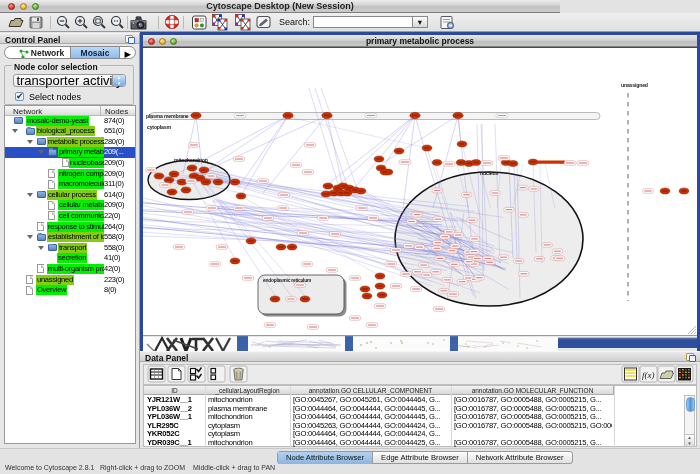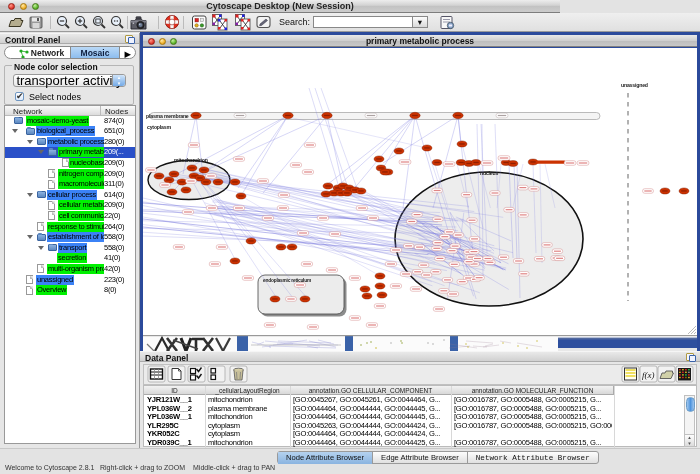--- a/index.html
+++ b/index.html
@@ -45,21 +45,21 @@
 #chklbl { position:absolute; left:24px; top:26px; font-size:9px; color:#000; }
 
 #treebox { position:absolute; left:4px; top:72px; width:132px; height:339px; background:#fff; border:1px solid #999; }
 #treehdr { position:absolute; left:0; top:0; width:130px; height:10px; background:linear-gradient(#fafafa,#dcdcdc); border-bottom:1px solid #bbb; }
 #treehdr .c1 { position:absolute; left:8px; top:0.5px; font-size:8px; color:#222; }
 #treehdr .c2 { position:absolute; left:100px; top:0.5px; font-size:8px; color:#222; }
 #treehdr .vline { position:absolute; left:95px; top:0; width:1px; height:10px; background:#bbb; }
 .trow { position:absolute; left:0; width:130px; height:10.6px; font-size:7.5px; letter-spacing:-0.25px; white-space:nowrap; }
 .trow .hl { position:absolute; top:0.2px; height:10px; line-height:10.3px; padding:0 1px; color:#000; overflow:hidden; }
 .hl.g { background:#00f000; }
-.hl.r { background:#3b82f6; }
+.hl.r { background:#84cc16; }
 .trow .cnt { position:absolute; left:99px; top:0.2px; line-height:10.3px; color:#000; }
 .tri { position:absolute; top:3px; width:0; height:0; border-left:3px solid transparent; border-right:3px solid transparent; border-top:4px solid #666; }
 .fold { position:absolute; top:1.5px; width:9px; height:7px; background:linear-gradient(#8cb2e0,#5c88c0); border:0.5px solid #3a64a0; border-radius:1px; }
 .fold:before { content:""; position:absolute; left:0; top:-1.5px; width:4px; height:1.5px; background:#5c88c0; border-radius:1px 1px 0 0;}
 .file { position:absolute; top:0.5px; width:7px; height:9px; background:#fff; border:0.5px solid #999; }
 .file:before { content:""; position:absolute; right:-0.5px; top:-0.5px; border-style:solid; border-width:0 3px 3px 0; border-color:#e6e6e6 #e6e6e6 #bbb #bbb; }
 #selrow { background:#2a50c8; }
 #selrow .hl { color:#000; }
 #selrow .cnt { color:#fff; }
 
@@ -81,21 +81,21 @@
 .drow div { position:absolute; top:0; line-height:8.6px; overflow:hidden; }
 .dvline { position:absolute; top:0; width:1px; height:62px; background:#d8d8d8; }
 #dscroll { position:absolute; left:540px; top:9px; width:11px; height:52px; background:#f4f4f4; border:1px solid #c0c0c0; }
 #dthumb { position:absolute; left:0.5px; top:1px; width:9px; height:15px; border-radius:4.5px; background:linear-gradient(90deg,#9fc6ef,#4e94dd 50%,#9fc6ef); border:0.5px solid #6a9cc8; }
 #darrows { position:absolute; left:0; bottom:0; width:100%; font-size:4.5px; line-height:5.5px; text-align:center; color:#555; background:linear-gradient(#fdfdfd,#dcdcdc); border-top:1px solid #c0c0c0; }
 
 
 #bottombar { left:0; top:448px; width:700px; height:26px; background:#e3e3e3; border-top:1px solid #c8c8c8; }
 #btabs { position:absolute; left:277px; top:2px; height:13px; border:1px solid #9a9a9a; border-radius:3px; background:linear-gradient(#fdfdfd,#e0e0e0); font-size:7.6px; color:#111; }
 #btabs span { display:inline-block; padding:0 8px; line-height:12px; border-right:1px solid #9a9a9a; }
-#btabs span:last-child { border-right:none;font-family:Liberation Mono, monospace; }
+#btabs span:last-child { border-right:none; }
 #btabs .sel { background:linear-gradient(#b4d2ef,#8ab4e0); font-weight:normal;text-align:center; }
 .statustxt { position:absolute; top:15px; font-size:7px; color:#333; }
 </style>
 </head>
 <body>
 
 <div id="titlebar" class="abs">
   <div class="light l-red" style="left:8px;"></div>
   <div class="light l-yel" style="left:20px;"></div>
   <div class="light l-grn" style="left:32px;"></div>

